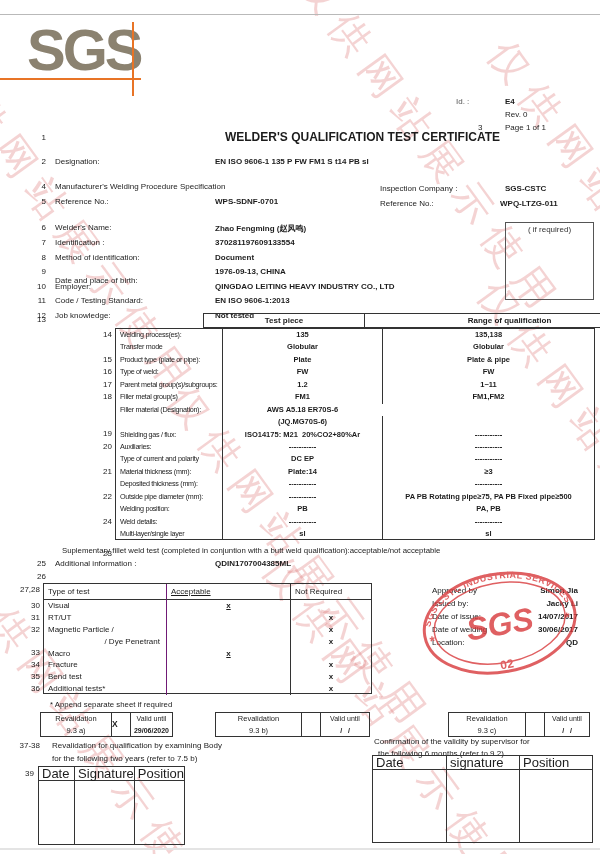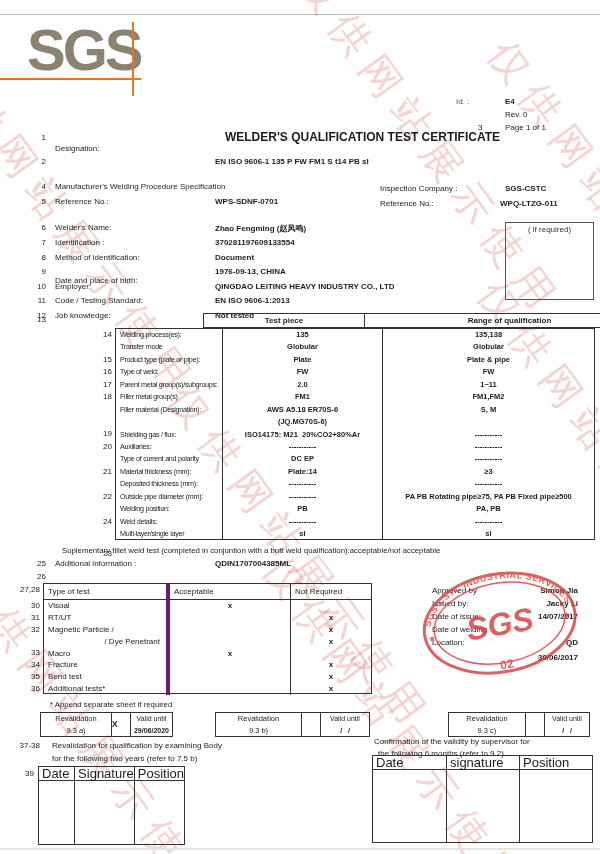--- a/index.html
+++ b/index.html
@@ -38,21 +38,21 @@
   .mrow .lc{width:102px;padding-left:4px;font-size:7.2px;letter-spacing:-0.3px;white-space:nowrap;overflow:hidden;}
   .mrow .tc{width:160px;text-align:center;font-weight:bold;font-size:7.5px;border-left:1px solid #333;
             box-sizing:border-box;white-space:pre;}
   .mrow .rc{flex:1;text-align:center;font-weight:bold;font-size:7.5px;border-left:1px solid #333;
             box-sizing:border-box;white-space:pre;}
   
   .ttable{position:absolute;left:43px;top:583px;width:329px;height:111px;border:1px solid #333;box-sizing:border-box;}
   .trow{display:flex;height:11.9px;line-height:11.9px;}
   .trow.thead{height:16px;line-height:16px;}
   .trow .c1{width:122px;padding-left:4px;box-sizing:border-box;}
-  .trow .c2{width:124px;text-align:center;border-left:4px solid #701a75;box-sizing:border-box;font-weight:bold;}
+  .trow .c2{width:124px;text-align:center;border-left:1px solid #701a75;box-sizing:border-box;font-weight:bold;text-decoration:underline;}
   .trow .c3{flex:1;text-align:center;border-left:1px solid #333;box-sizing:border-box;font-weight:bold;}
   .trow.thead .c1,.trow.thead .c2,.trow.thead .c3{font-weight:normal;text-align:left;padding-left:4px;border-bottom:1px solid #333;}
   .c1.ralign{text-align:right;padding-right:6px;}
   
   .aprlbl{position:absolute;left:432px;}
   .aprval{position:absolute;left:495px;width:83px;text-align:right;font-weight:bold;}
   .stamp{position:absolute;left:415px;top:566px;opacity:.8;transform:rotate(-10deg);pointer-events:none;}
   
   .rvbox{position:absolute;top:712px;height:25px;border:1px solid #333;display:flex;box-sizing:border-box;font-size:7.5px;}
   .rvbox .cell{text-align:center;}
@@ -88,21 +88,21 @@
   <span class="ab" style="left:456px;top:97px;color:#555;">Id. :</span>
   <span class="ab b" style="left:505px;top:97px;">E4</span>
   <span class="ab" style="left:505px;top:110px;">Rev. 0</span>
   <span class="ab" style="left:478px;top:123px;">3</span>
   <span class="ab" style="left:505px;top:123px;">Page 1 of 1</span>
 
   <span class="nmar" style="left:28px;top:133px;width:18px;">1</span>
   <div class="title">WELDER'S QUALIFICATION TEST CERTIFICATE</div>
 
   <span class="nmar" style="left:28px;top:157px;width:18px;">2</span>
-  <span class="lbl" style="left:55px;top:144px;">Designation:</span>
+  <span class="lbl" style="left:55px;top:157px;">Designation:</span>
   <span class="val" style="left:215px;top:157px;">EN ISO 9606-1 135 P FW FM1 S t14 PB sl</span>
 
   <span class="nmar" style="left:28px;top:182px;width:18px;">4</span>
   <span class="lbl" style="left:55px;top:182px;">Manufacturer's Welding Procedure Specification</span>
   <span class="lbl" style="left:380px;top:184px;">Inspection Company :</span>
   <span class="val" style="left:505px;top:184px;">SGS-CSTC</span>
   <span class="nmar" style="left:28px;top:197px;width:18px;">5</span>
   <span class="lbl" style="left:55px;top:197px;">Reference  No.:</span>
   <span class="val" style="left:215px;top:197px;">WPS-SDNF-0701</span>
   <span class="lbl" style="left:380px;top:199px;">Reference  No.:</span>
@@ -156,32 +156,31 @@
           <div class="tc">Plate</div>
           <div class="rc">Plate &amp; pipe</div>
         </div>
       <div class="mrow">
           <div class="lc">Type of weld:</div>
           <div class="tc">FW</div>
           <div class="rc">FW</div>
         </div>
       <div class="mrow">
           <div class="lc">Parent metal group(s)/subgroups:</div>
-          <div class="tc">2.0</div>
+          <div class="tc">1.2</div>
           <div class="rc">1~11</div>
         </div>
       <div class="mrow">
           <div class="lc">Filler metal group(s)</div>
           <div class="tc">FM1</div>
           <div class="rc">FM1,FM2</div>
         </div>
       <div class="mrow">
           <div class="lc">Filler material (Designation):</div>
           <div class="tc">AWS A5.18 ER70S-6</div>
-          <div class="rc">S, M</div>
         </div>
       <div class="mrow">
           <div class="lc"></div>
           <div class="tc">(JQ.MG70S-6)</div>
           <div class="rc"></div>
         </div>
       <div class="mrow">
           <div class="lc">Shielding gas / flux:</div>
           <div class="tc">ISO14175: M21  20%CO2+80%Ar</div>
           <div class="rc">-----------</div>
@@ -305,21 +304,21 @@
   <span class="nmar" style="left:16px;top:684px;width:24px;">36</span>
   <span class="lbl" style="left:50px;top:700px;font-size:7.8px;">* Append separate sheet if required</span>
 
   <span class="aprlbl" style="top:586px;">Approved by</span>
   <span class="aprval" style="top:586px;">Simon Jia</span>
   <span class="aprlbl" style="top:599px;">Issued by:</span>
   <span class="aprval" style="top:599px;">Jacky Li</span>
   <span class="aprlbl" style="top:612px;">Date of issue:</span>
   <span class="aprval" style="top:612px;">14/07/2017</span>
   <span class="aprlbl" style="top:625px;">Date of welding</span>
-  <span class="aprval" style="top:625px;margin-top:28px;">30/06/2017</span>
+  <span class="aprval" style="top:625px;">30/06/2017</span>
   <span class="aprlbl" style="top:638px;">Location:</span>
   <span class="aprval" style="top:638px;">QD</span>
 
   <svg class="stamp" width="170" height="118" viewBox="0 0 170 118">
     <ellipse cx="85" cy="57" rx="76" ry="49" fill="none" stroke="#d8393b" stroke-width="3"></ellipse>
     <ellipse cx="85" cy="57" rx="66" ry="40" fill="none" stroke="#d8393b" stroke-width="1.5"></ellipse>
     <path id="arcTop" d="M 15,57 A 70,44 0 0 1 155,57" fill="none"></path>
     <text font-size="9" font-weight="bold" fill="#d8393b" letter-spacing="0.5">
       <textPath href="#arcTop" startOffset="8">SGS-CSTC   INDUSTRIAL   SERVICES</textPath>
     </text>

